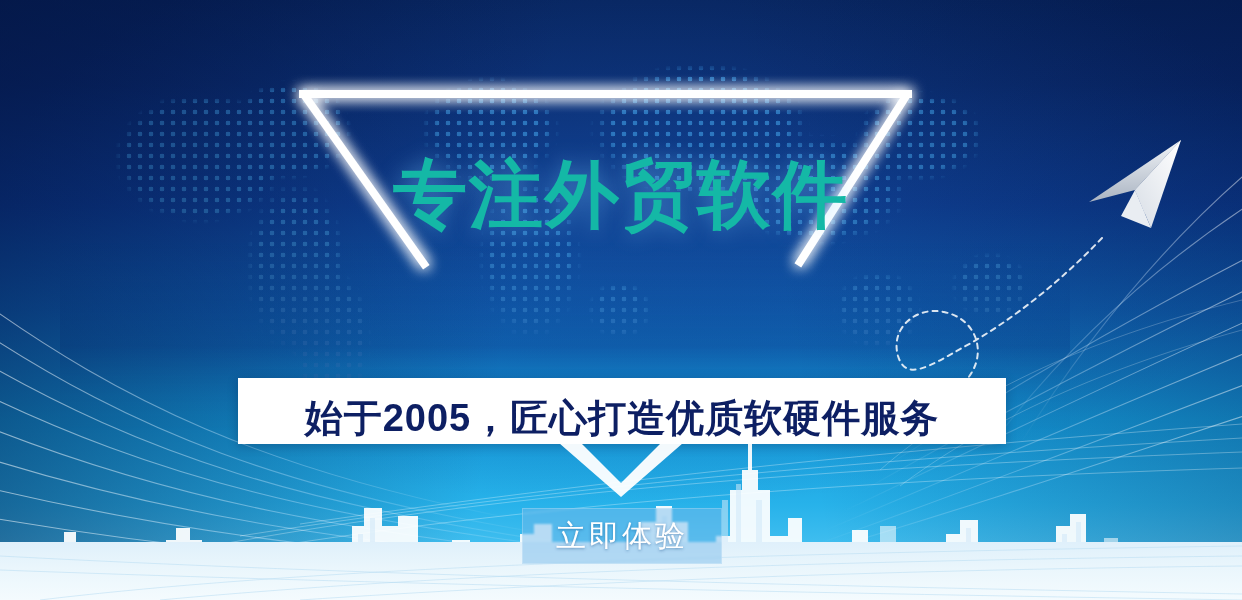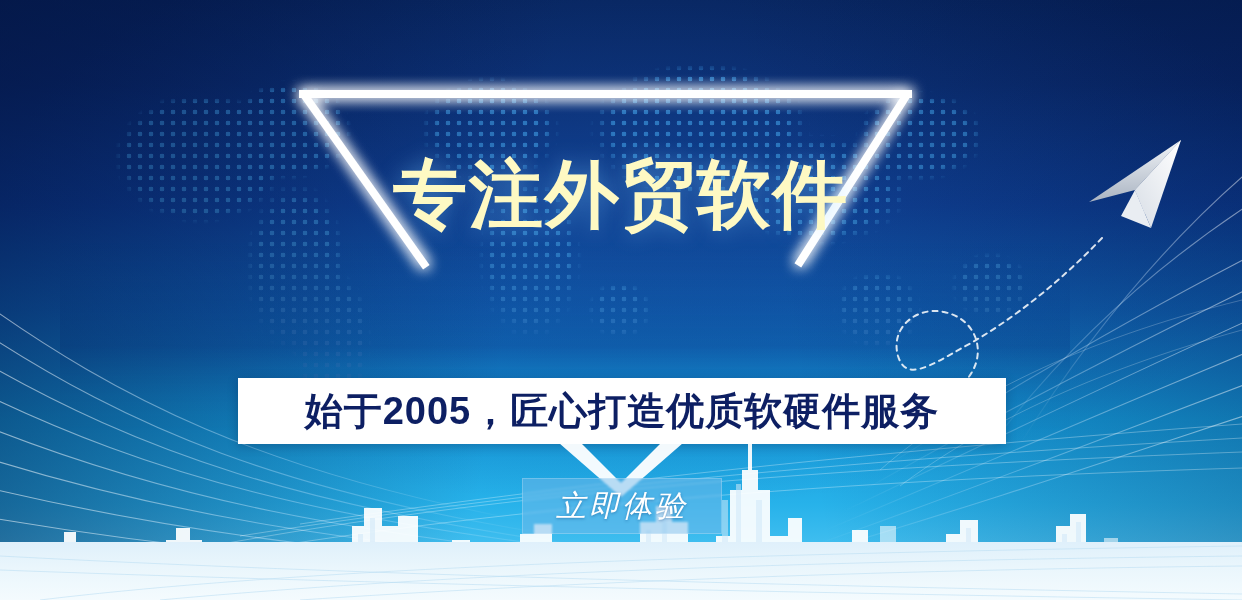--- a/index.html
+++ b/index.html
@@ -103,63 +103,62 @@
     display:inline-block;
     color:#ffffff;
     font-size:108px;
     line-height:1;
     font-weight:400;
     letter-spacing:2px;
     text-shadow:0 0 26px rgba(120,200,255,.55), 0 0 8px rgba(255,255,255,.35);
   }
   .slogan{
     margin-top:6px;
-    color:#fef9c3;
+    color:#14b8a6;
     font-size:74px;
     line-height:1.05;
     font-weight:700;
     letter-spacing:2px;
     text-shadow:0 0 22px rgba(120,200,255,.45);
   }
 
   
   .subtitle-bar{
     position:absolute;
     left:238px; top:378px;
     width:768px; height:66px;
     background:#ffffff;
     box-shadow:0 2px 10px rgba(0,20,60,.28);
-    display:flex; align-items:center; justify-content:center;
+    display:flex; align-items:flex-end; justify-content:center;
   }
   .subtitle-bar .txt{
     color:#0d1f63;
     font-size:38px;
     font-weight:700;
     letter-spacing:1px;
     white-space:nowrap;
   }
 
   
   .chevron{
     position:absolute;
     left:559px; top:443px;
     width:124px; height:54px;
   }
 
   
   .cta{
     position:absolute;
-    left:522px; top:478px;
+    left:522px; top:508px;
     width:200px; height:56px;
     background:rgba(120,185,235,.48);
     border:1px solid rgba(255,255,255,.22);
     display:flex; align-items:center; justify-content:center;
     cursor:pointer;
     backdrop-filter:blur(1px);
-    font-style:italic;
   }
   .cta .txt{
     color:#ffffff;
     font-size:30px;
     font-weight:400;
     letter-spacing:3px;
     white-space:nowrap;
     text-shadow:0 1px 3px rgba(10,60,120,.45);
   }
 

